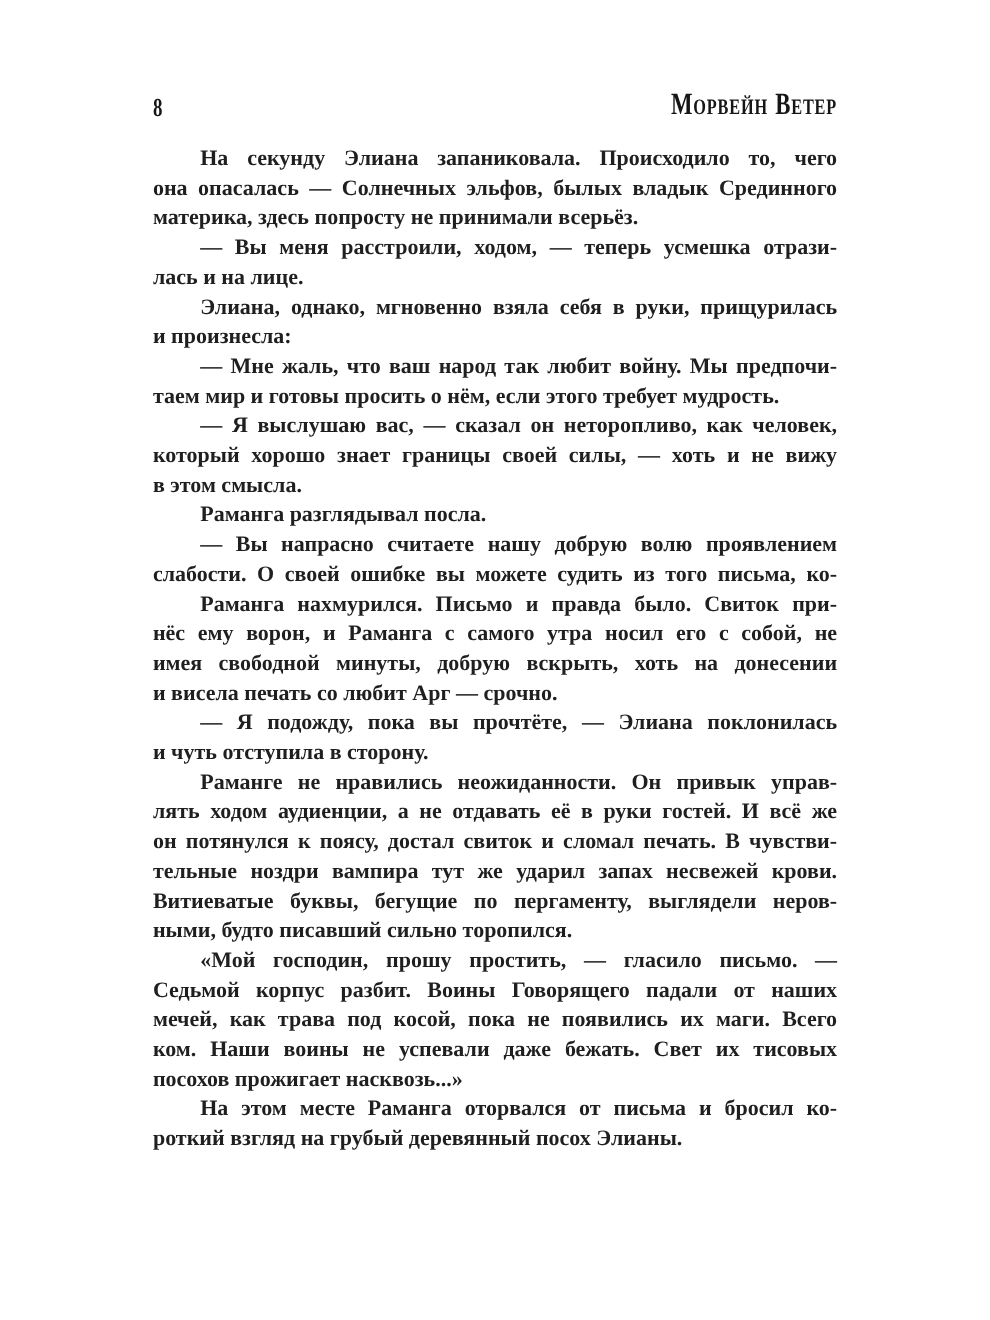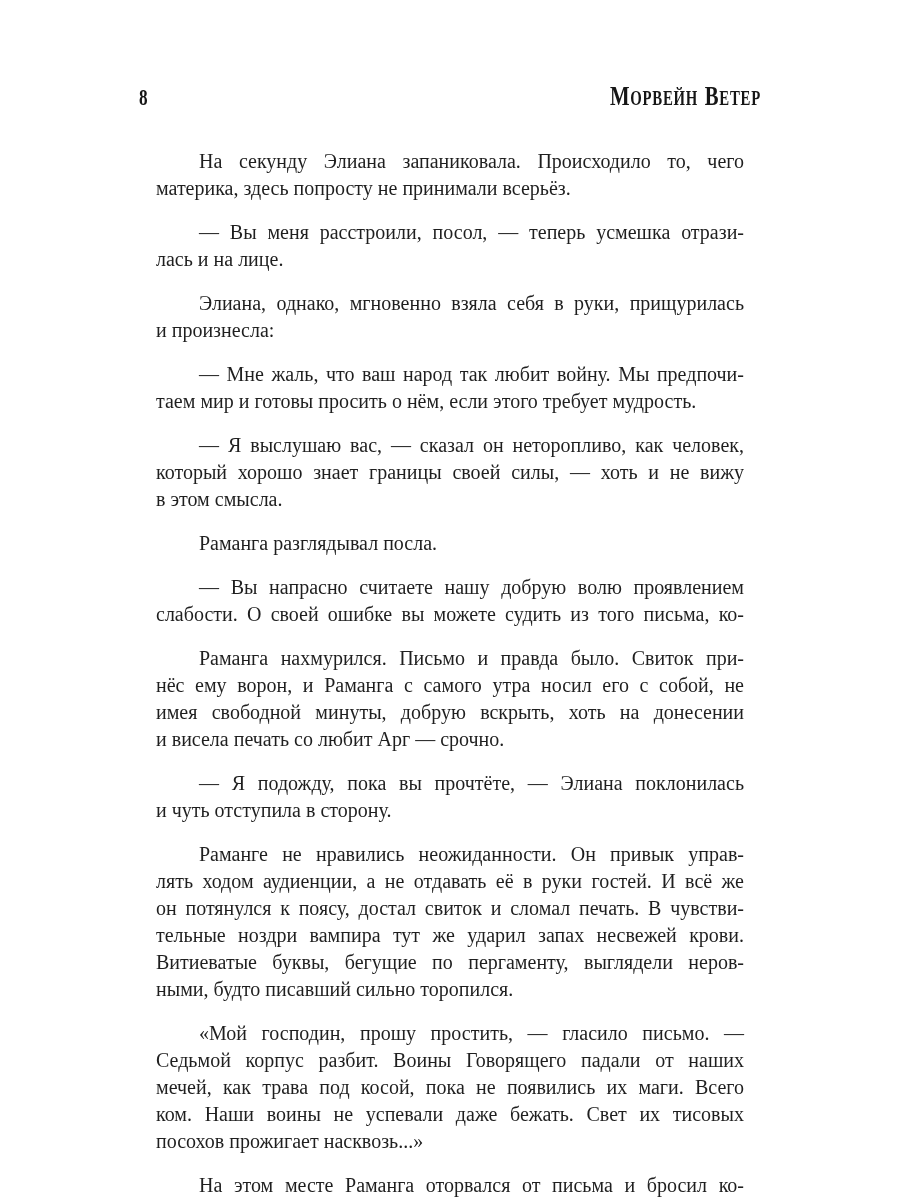--- a/index.html
+++ b/index.html
@@ -55,21 +55,21 @@
     font-size: 28px;
   }
   .text-block {
     position: absolute;
     left: 139px;
     top: 131px;
     width: 622px;
     font-size: 20px;
     line-height: 27px;
   }
-  .paragraph { margin: 17px; }
+  .paragraph { margin: 0; font-weight: bold; }
   .line {
     text-align: justify;
     text-align-last: justify;
   }
   .line.first {
     padding-left: 43px;
   }
   .line.last {
     text-align-last: left;
   }
@@ -78,24 +78,25 @@
 <body>
 
 <div class="page">
   <div class="header">
     <div class="page-number">8</div>
     <div class="running-header"><span class="word"><span class="cap">М</span>орвейн</span><span class="word"><span class="cap">В</span>етер</span></div>
   </div>
   <div class="text-block">
       <div class="paragraph">
         <div class="line first">На секунду Элиана запаниковала. Происходило то, чего</div>
+        <div class="line">она опасалась — Солнечных эльфов, былых владык Срединного</div>
         <div class="line last">материка, здесь попросту не принимали всерьёз.</div>
       </div>
       <div class="paragraph">
-        <div class="line first">— Вы меня расстроили, посол, — теперь усмешка отрази-</div>
+        <div class="line first">— Вы меня расстроили, ходом, — теперь усмешка отрази-</div>
         <div class="line last">лась и на лице.</div>
       </div>
       <div class="paragraph">
         <div class="line first">Элиана, однако, мгновенно взяла себя в руки, прищурилась</div>
         <div class="line last">и произнесла:</div>
       </div>
       <div class="paragraph">
         <div class="line first">— Мне жаль, что ваш народ так любит войну. Мы предпочи-</div>
         <div class="line last">таем мир и готовы просить о нём, если этого требует мудрость.</div>
       </div>

